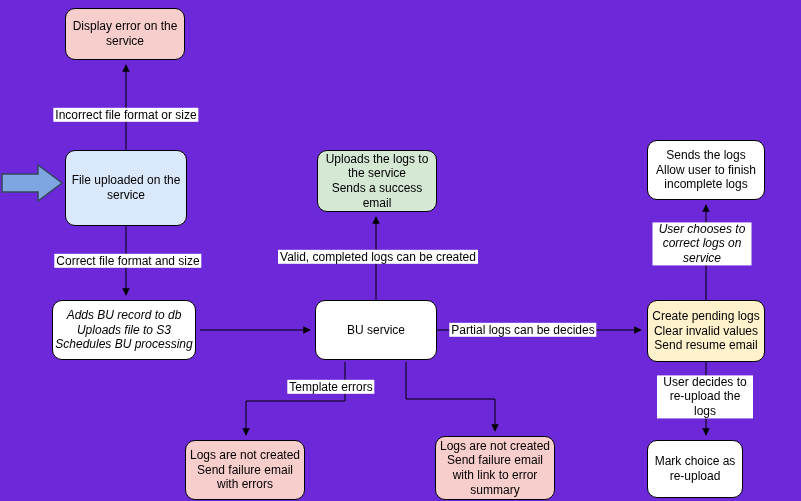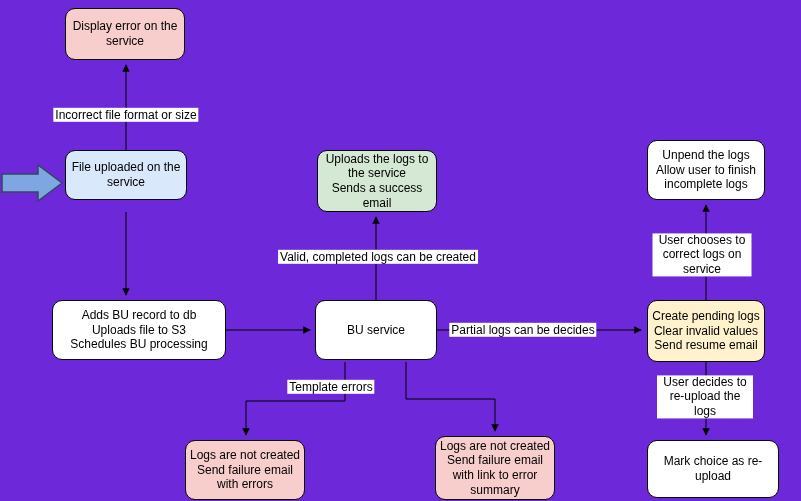--- a/index.html
+++ b/index.html
@@ -43,36 +43,36 @@
     transform: translate(-50%, -50%);
     background: #ffffff;
     padding: 0 2px;
     white-space: pre-line;
     text-align: center;
     line-height: 1.2;
   }
 
   
   #n-display-error { left: 65px;  top: 8px;   width: 120px; height: 52px; }
-  #n-file-uploaded { left: 65px;  top: 150px; width: 122px; height: 50px; }
-  #n-adds-bu       { left: 52px;  top: 300px; width: 174px; height: 60px; padding: 2px 1px; }
+  #n-file-uploaded { left: 65px;  top: 150px; width: 122px; height: 76px; }
+  #n-adds-bu       { left: 52px;  top: 300px; width: 144px; height: 60px; padding: 2px 1px; font-style: italic; }
   #n-bu-service    { left: 315px; top: 300px; width: 122px; height: 60px; }
   #n-uploads-logs  { left: 317px; top: 150px; width: 120px; height: 62px; }
   #n-unpend        { left: 647px; top: 140px; width: 118px; height: 60px; }
   #n-pending       { left: 647px; top: 300px; width: 118px; height: 62px; }
-  #n-mark-reupload { left: 647px; top: 440px; width: 132px; height: 58px; }
+  #n-mark-reupload { left: 647px; top: 440px; width: 96px; height: 58px; }
   #n-fail-template { left: 185px; top: 440px; width: 120px; height: 60px; }
   #n-fail-fields   { left: 435px; top: 436px; width: 120px; height: 64px; }
 
   
   #l-incorrect  { left: 126px; top: 115px; }
   #l-correct    { left: 128px; top: 261px; }
   #l-valid      { left: 378px; top: 257px; }
   #l-partial    { left: 523px; top: 330px; }
-  #l-corrects   { left: 702px; top: 255px; }
+  #l-corrects   { left: 702px; top: 244px; font-style: italic; }
   #l-reuploads  { left: 705px; top: 397px; }
   #l-template   { left: 331px; top: 387px; }
   #l-fields     { left: 473px; top: 399px; }
 </style>
 </head>
 <body>
 
 <div id="canvas">
 
   <svg class="edges" viewBox="0 0 801 501" xmlns="http://www.w3.org/2000/svg">
@@ -101,35 +101,36 @@
 
   <div class="node fill-plain" id="n-adds-bu">Adds BU record to db
 Uploads file to S3
 Schedules BU processing</div>
 
   <div class="node fill-plain" id="n-bu-service">BU service</div>
 
   <div class="node fill-success" id="n-uploads-logs">Uploads the logs to the service
 Sends a success email</div>
 
-  <div class="node fill-plain" id="n-unpend">Unpend the logs
+  <div class="node fill-plain" id="n-unpend">Sends the logs
 Allow user to finish incomplete logs</div>
 
   <div class="node fill-pending" id="n-pending">Create pending logs
 Clear invalid values
 Send resume email</div>
 
   <div class="node fill-plain" id="n-mark-reupload">Mark choice as re-upload</div>
 
   <div class="node fill-error" id="n-fail-template">Logs are not created
 Send failure email with errors</div>
 
   <div class="node fill-error" id="n-fail-fields">Logs are not created
 Send failure email with link to error summary</div>
 
   <span class="edge-label" id="l-incorrect">Incorrect file format or size</span>
+  <span class="edge-label" id="l-correct">Correct file format and size</span>
   <span class="edge-label" id="l-valid">Valid, completed logs can be created</span>
   <span class="edge-label" id="l-partial">Partial logs can be decides</span>
   <span class="edge-label" id="l-corrects">User chooses to correct logs on service</span>
   <span class="edge-label" id="l-reuploads">User decides to re-upload the logs</span>
   <span class="edge-label" id="l-template">Template errors</span>
 
 </div>
 
 </body></html>

